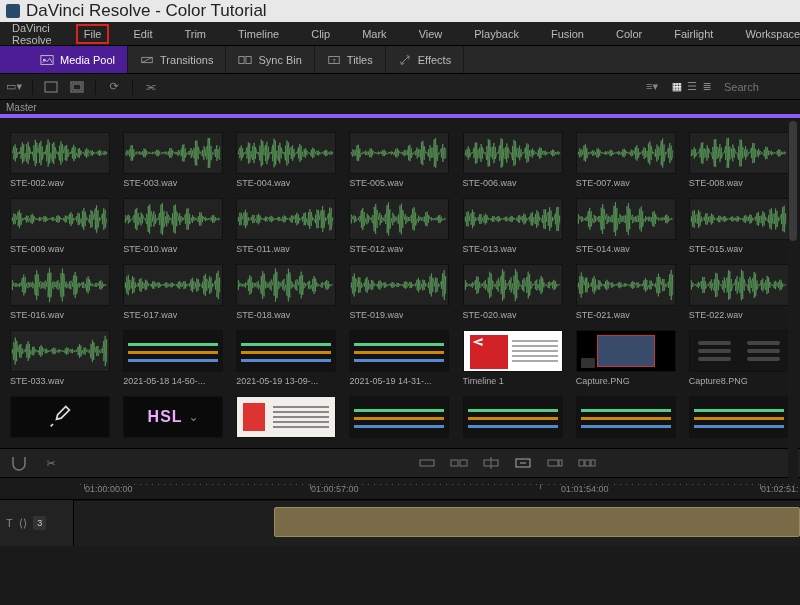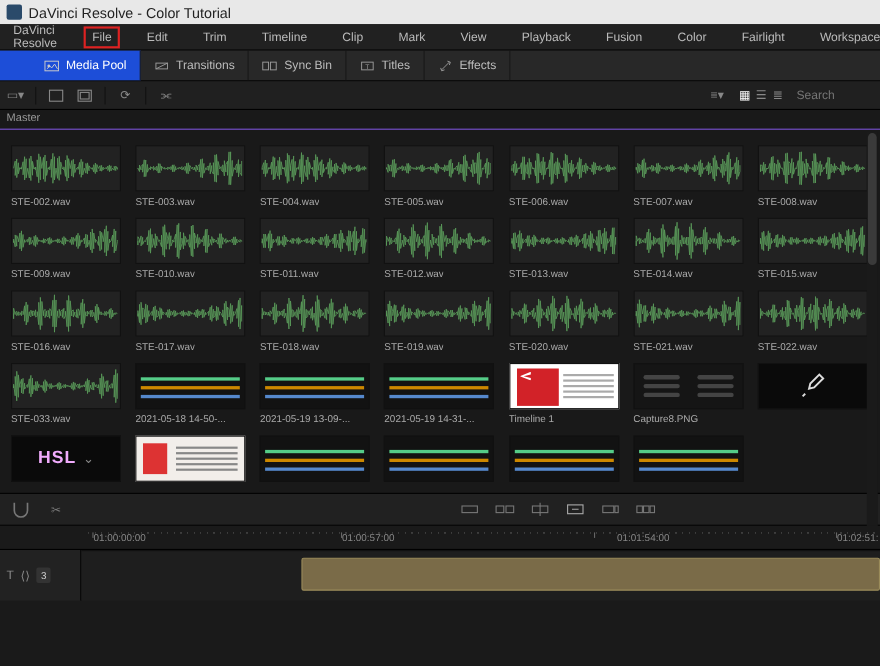--- a/index.html
+++ b/index.html
@@ -8,56 +8,56 @@
     background: #1a1a1a;
     font-family: "Segoe UI", Arial, sans-serif;
     color: #ccc;
     font-size: 11px;
     overflow: hidden;
     position: relative;
   }
   .titlebar {
     height: 22px; background: #e8e8e8; color: #222;
     display: flex; align-items: center; padding: 0 6px;
-    font-size: 13px;
+    font-size: 17px;
   }
   .titlebar .appicon {
     width: 14px; height: 14px; background: #2a4a6a;
     border-radius: 2px; margin-right: 6px; position: relative;
   }
   .menubar {
     height: 24px; background: #212121; display: flex; align-items: center;
     padding: 0 4px; gap: 16px; border-bottom: 1px solid #000;
   }
   .menubar .mi { padding: 4px 8px; color: #bbb; cursor: default; }
   .menubar .mi.hl { border: 2px solid #d22; padding: 2px 6px; }
   .toolbar1 {
     height: 28px; background: #282828; display: flex; align-items: center;
     border-bottom: 1px solid #000;
   }
   .toolbar1 .tbtn {
     display: flex; align-items: center; height: 100%;
     padding: 0 12px; color: #bbb; border-right: 1px solid #181818;
     gap: 6px;
   }
-  .toolbar1 .tbtn.active { background: #1d4ed8; color: #fff; padding-left: 40px; }
+  .toolbar1 .tbtn.active { background: #4c1d95; color: #fff; padding-left: 40px; }
   .toolbar1 .icon { width: 14px; height: 14px; display: inline-block; }
   .toolbar2 {
     height: 26px; background: #202020; display: flex; align-items: center;
     justify-content: space-between; padding: 0 6px;
     border-bottom: 1px solid #000;
   }
   .toolbar2 .left, .toolbar2 .right { display: flex; align-items: center; gap: 10px; }
   .toolbar2 .ibtn { width: 16px; height: 16px; display:flex; align-items:center; justify-content:center; color:#888; }
   .toolbar2 .sep { width:1px; height:16px; background:#111; }
   .toolbar2 .search {
     background: transparent; border: none; color: #ccc;
     width: 70px; font-size: 11px; outline: none;
   }
-  .breadcrumb { background:#191919; height:18px; padding: 2px 6px; color:#999; font-size:10px; border-bottom:1px solid #8b5cf6;}
+  .breadcrumb { background:#191919; height:18px; padding: 2px 6px; color:#999; font-size:10px; border-bottom:4px solid #8b5cf6;}
   .mediagrid {
     background: #191919;
     padding: 14px 10px 6px 10px;
     display: grid;
     grid-template-columns: repeat(7, 1fr);
     gap: 10px 12px;
     overflow: hidden;
   }
   .clip { display: flex; flex-direction: column; align-items: flex-start; gap: 4px; }
   .thumb {
@@ -426,20 +426,27 @@
         <div class="redbox"></div>
         <div class="lines">
           <span></span>
           <span></span>
           <span></span>
           <span></span>
           <span></span>
         </div>
       </div>
       <div class="clip-label">Timeline 1</div>
+    </div>
+    <div class="clip">
+      <div class="thumb capture-thumb">
+        <div class="inner"></div>
+        <div class="inner2"></div>
+      </div>
+      <div class="clip-label">Capture.PNG</div>
     </div>
     <div class="clip">
       <div class="thumb cap8-thumb">
         <div class="col">
           <div class="slider"></div>
           <div class="slider"></div>
           <div class="slider"></div>
         </div>
         <div class="col">
           <div class="slider"></div>

